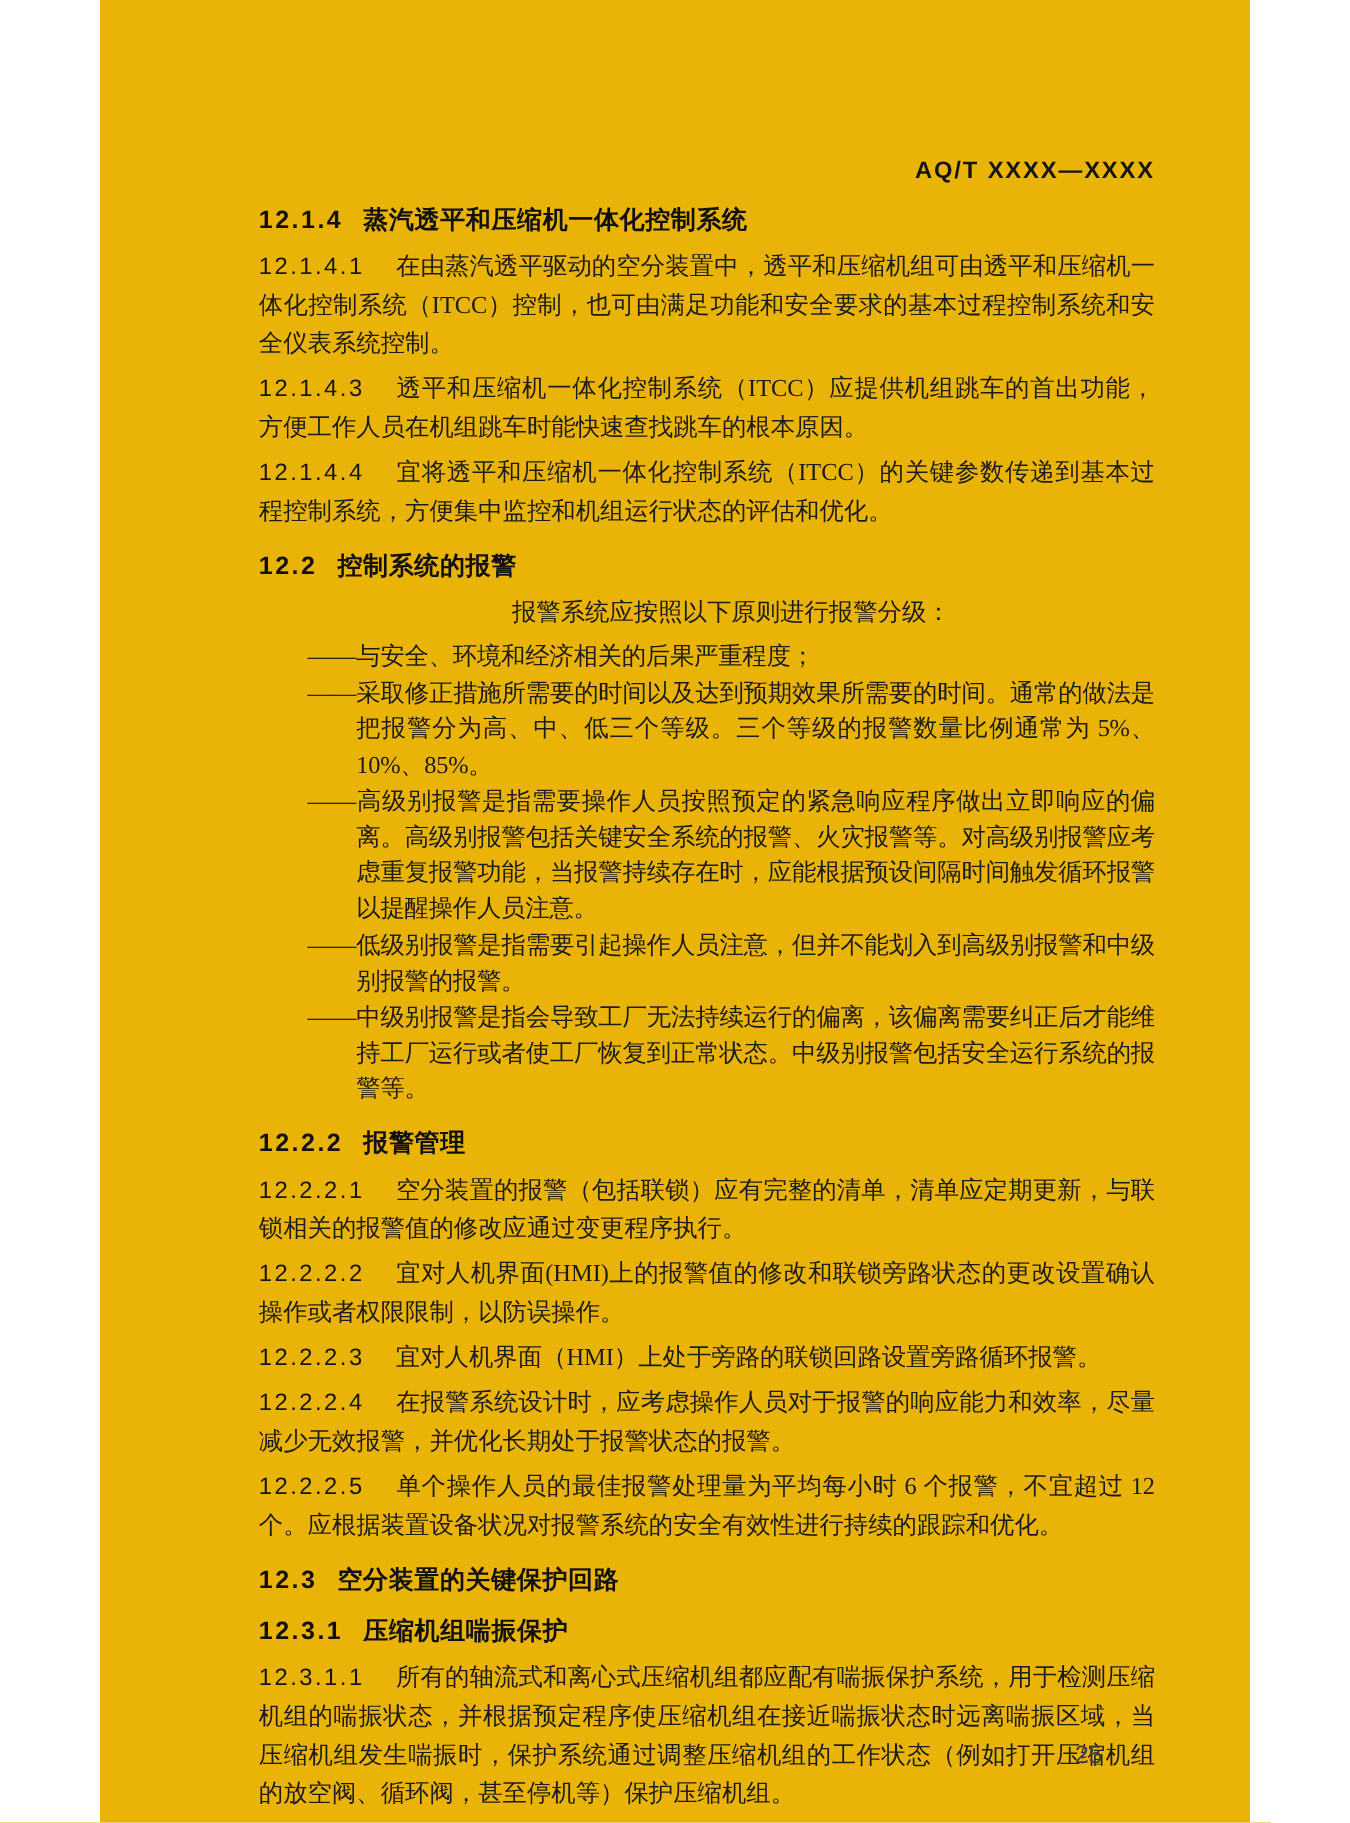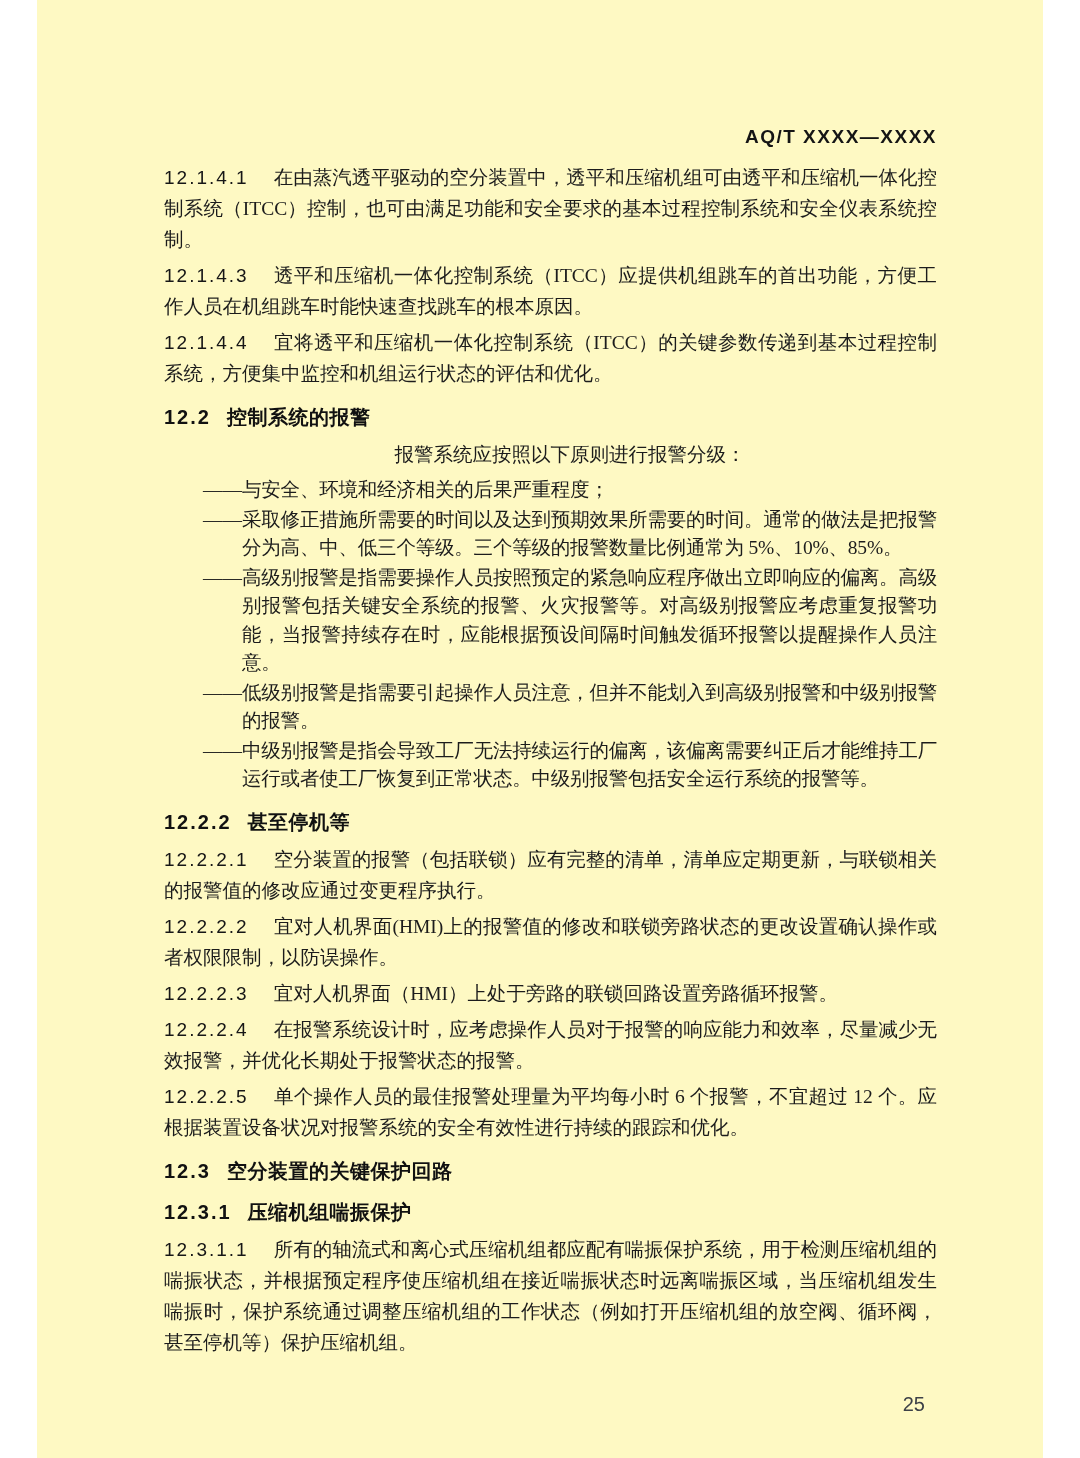--- a/index.html
+++ b/index.html
@@ -3,26 +3,26 @@
 <meta charset="utf-8">
 <style>
   * { box-sizing: border-box; }
   html, body { margin: 0; padding: 0; }
   body {
     background: #ffffff;
     font-family: "Liberation Serif", serif;
   }
   .page {
     position: relative;
-    width: 1006px;
+    width: 920px;
     height: 1458px;
     margin: 0 auto;
-    background: #fef9c3;
+    background: #eab308;
     color: #1c1c1c;
-    padding: 126px 106px 0 127px;
+    padding: 126px 76px 0 127px;
     overflow: hidden;
   }
   .doc-header {
     text-align: right;
     font-family: "Liberation Sans", sans-serif;
     font-weight: 700;
     font-size: 19px;
     line-height: 22px;
     letter-spacing: 1.5px;
     color: #151515;
@@ -85,33 +85,34 @@
     font-family: Liberation Sans, sans-serif;
   }
 </style>
 </head>
 <body>
 
 <div class="page">
   <div class="doc-header">AQ/T XXXX—XXXX</div>
 
   <div class="content">
+      <h3 class="sec"><span class="num">12.1.4</span><span class="htext">蒸汽透平和压缩机一体化控制系统</span></h3>
       <p class="clause"><span class="num">12.1.4.1</span>在由蒸汽透平驱动的空分装置中，透平和压缩机组可由透平和压缩机一体化控制系统（ITCC）控制，也可由满足功能和安全要求的基本过程控制系统和安全仪表系统控制。</p>
       <p class="clause"><span class="num">12.1.4.3</span>透平和压缩机一体化控制系统（ITCC）应提供机组跳车的首出功能，方便工作人员在机组跳车时能快速查找跳车的根本原因。</p>
       <p class="clause"><span class="num">12.1.4.4</span>宜将透平和压缩机一体化控制系统（ITCC）的关键参数传递到基本过程控制系统，方便集中监控和机组运行状态的评估和优化。</p>
       <h3 class="sec"><span class="num">12.2</span><span class="htext">控制系统的报警</span></h3>
       <p class="clause intro">报警系统应按照以下原则进行报警分级：</p>
       <div class="dash-list">
         <p class="dash-item"><span class="dash">——</span>与安全、环境和经济相关的后果严重程度；</p>
         <p class="dash-item"><span class="dash">——</span>采取修正措施所需要的时间以及达到预期效果所需要的时间。通常的做法是把报警分为高、中、低三个等级。三个等级的报警数量比例通常为 5%、10%、85%。</p>
         <p class="dash-item"><span class="dash">——</span>高级别报警是指需要操作人员按照预定的紧急响应程序做出立即响应的偏离。高级别报警包括关键安全系统的报警、火灾报警等。对高级别报警应考虑重复报警功能，当报警持续存在时，应能根据预设间隔时间触发循环报警以提醒操作人员注意。</p>
         <p class="dash-item"><span class="dash">——</span>低级别报警是指需要引起操作人员注意，但并不能划入到高级别报警和中级别报警的报警。</p>
         <p class="dash-item"><span class="dash">——</span>中级别报警是指会导致工厂无法持续运行的偏离，该偏离需要纠正后才能维持工厂运行或者使工厂恢复到正常状态。中级别报警包括安全运行系统的报警等。</p>
       </div>
-      <h3 class="sec"><span class="num">12.2.2</span><span class="htext">甚至停机等</span></h3>
+      <h3 class="sec"><span class="num">12.2.2</span><span class="htext">报警管理</span></h3>
       <p class="clause"><span class="num">12.2.2.1</span>空分装置的报警（包括联锁）应有完整的清单，清单应定期更新，与联锁相关的报警值的修改应通过变更程序执行。</p>
       <p class="clause"><span class="num">12.2.2.2</span>宜对人机界面(HMI)上的报警值的修改和联锁旁路状态的更改设置确认操作或者权限限制，以防误操作。</p>
       <p class="clause"><span class="num">12.2.2.3</span>宜对人机界面（HMI）上处于旁路的联锁回路设置旁路循环报警。</p>
       <p class="clause"><span class="num">12.2.2.4</span>在报警系统设计时，应考虑操作人员对于报警的响应能力和效率，尽量减少无效报警，并优化长期处于报警状态的报警。</p>
       <p class="clause"><span class="num">12.2.2.5</span>单个操作人员的最佳报警处理量为平均每小时 6 个报警，不宜超过 12 个。应根据装置设备状况对报警系统的安全有效性进行持续的跟踪和优化。</p>
       <h3 class="sec"><span class="num">12.3</span><span class="htext">空分装置的关键保护回路</span></h3>
       <h3 class="sec"><span class="num">12.3.1</span><span class="htext">压缩机组喘振保护</span></h3>
       <p class="clause"><span class="num">12.3.1.1</span>所有的轴流式和离心式压缩机组都应配有喘振保护系统，用于检测压缩机组的喘振状态，并根据预定程序使压缩机组在接近喘振状态时远离喘振区域，当压缩机组发生喘振时，保护系统通过调整压缩机组的工作状态（例如打开压缩机组的放空阀、循环阀，甚至停机等）保护压缩机组。</p>
     </div>
 

